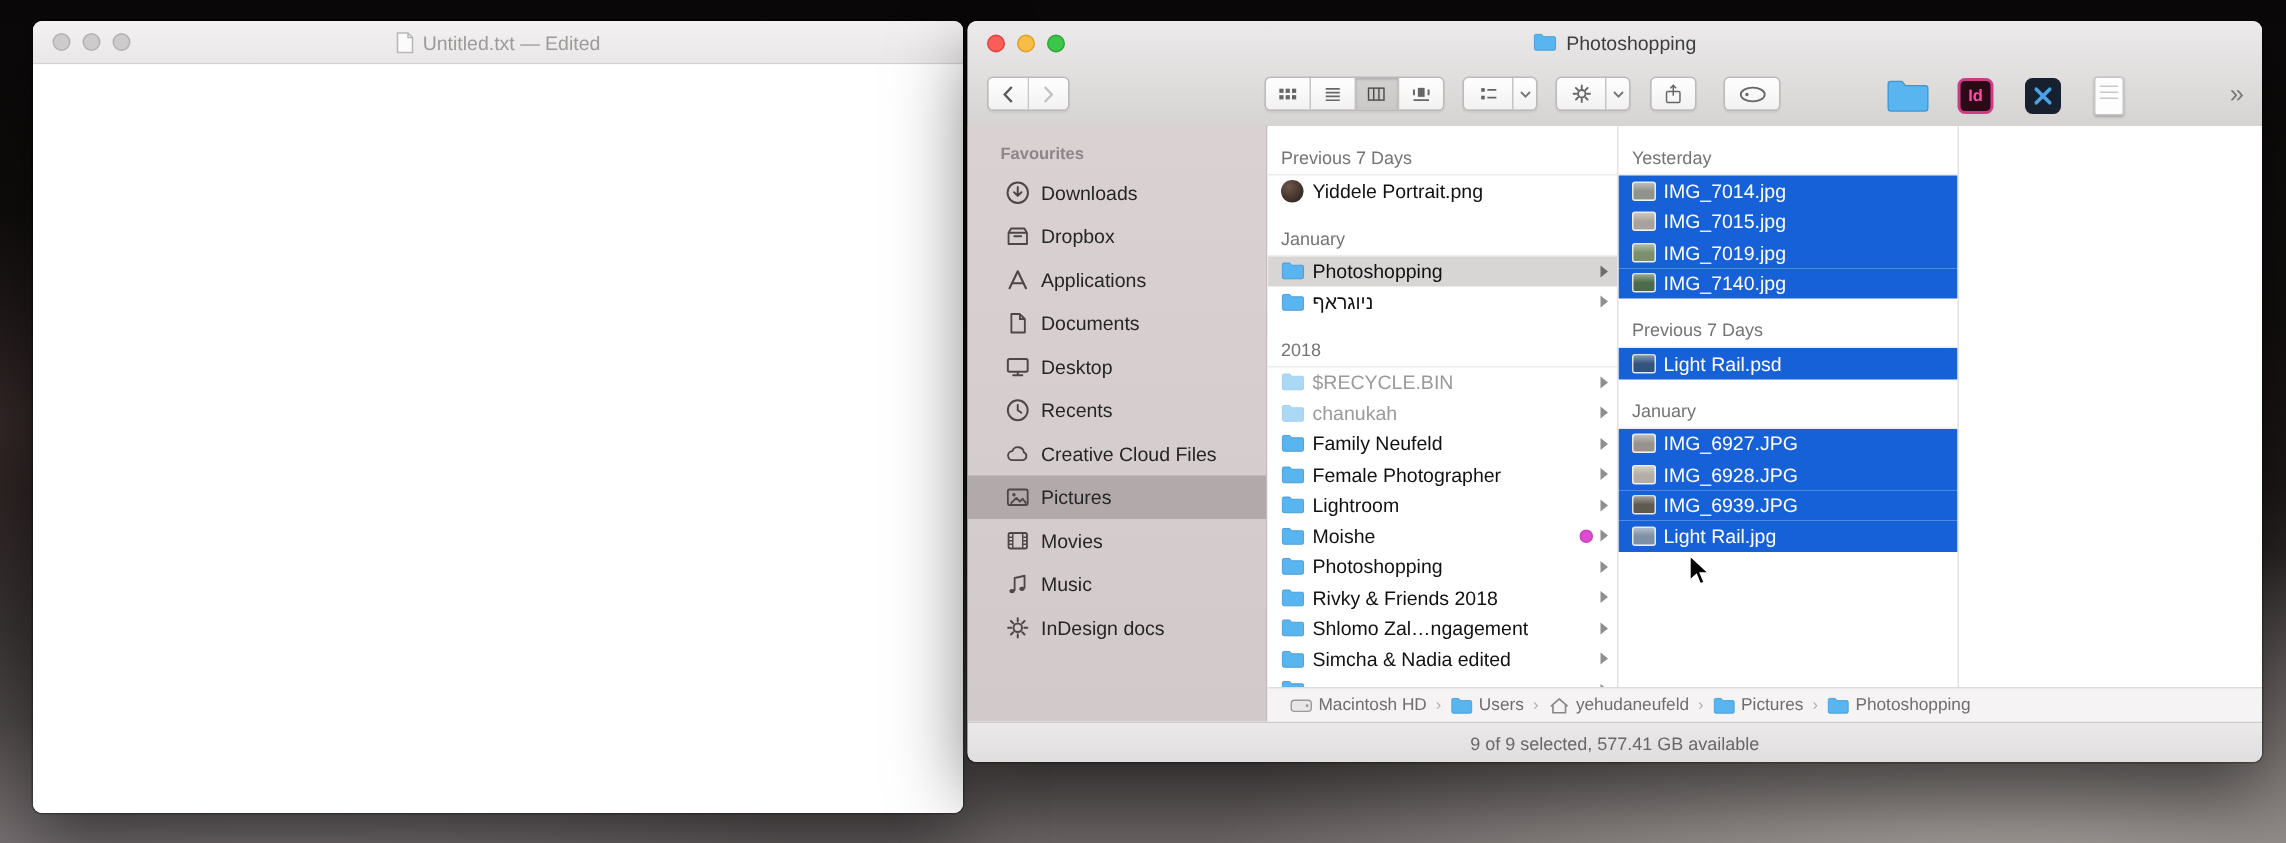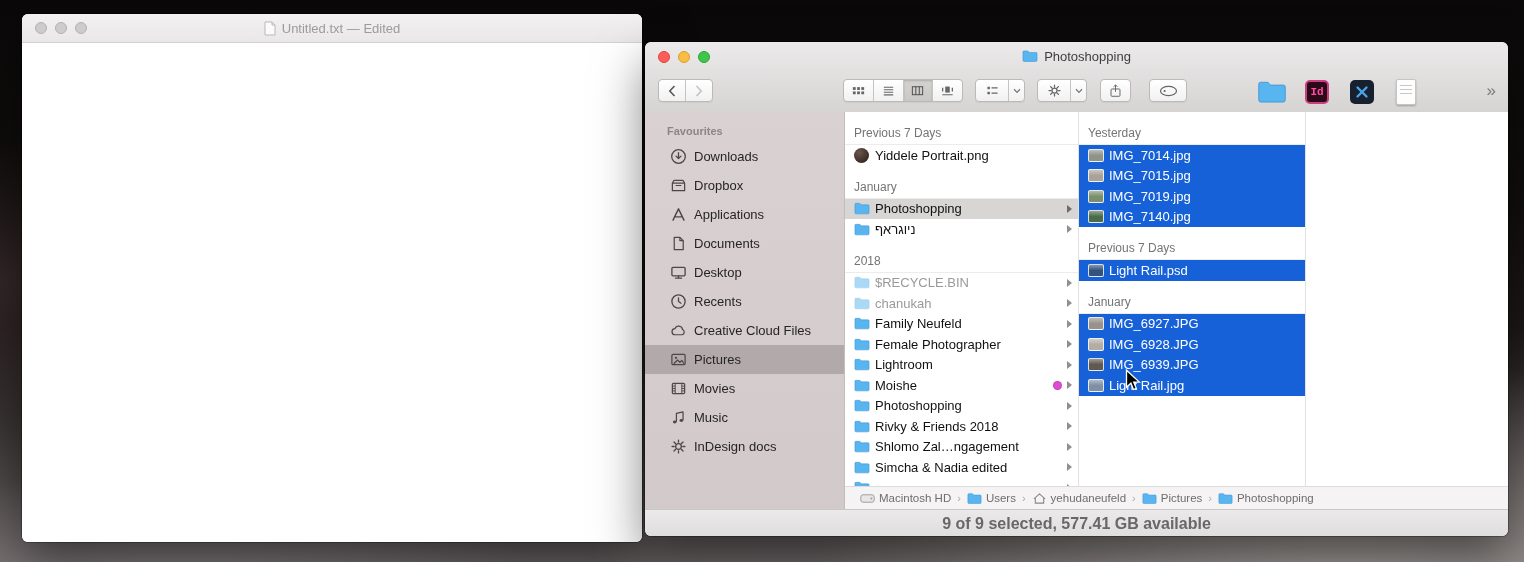--- a/index.html
+++ b/index.html
@@ -17,21 +17,21 @@
   .te-title{position:absolute;left:0;right:0;top:0;height:28px;display:flex;align-items:center;justify-content:center;gap:6px;font-size:13px;color:#9d9a9a;}
   .doc-ico{width:12px;height:15px;display:inline-block;}
   .te-content{position:absolute;top:29px;left:0;right:0;bottom:0;background:#fff;border-radius:0 0 6px 6px;}
   .traffic{position:absolute;left:13px;top:8px;display:flex;gap:8px;}
   .tl{width:12px;height:12px;border-radius:50%;box-sizing:border-box;}
   .tl.grey{background:#cdcbcb;border:1px solid #b3b1b1;}
   .tl.red{background:#fc5d58;border:1px solid #e2443e;}
   .tl.yellow{background:#f7bd45;border:1px solid #dfa023;}
   .tl.green{background:#3ec54b;border:1px solid #2ca733;}
   
-  .finder{left:645px;top:14px;width:863px;height:494px;background:#fff;overflow:hidden;margin-top:28px;}
+  .finder{left:645px;top:14px;width:863px;height:494px;background:#fff;overflow:hidden;}
   .fi-chrome{position:absolute;top:0;left:0;right:0;height:70px;background:linear-gradient(#eceaea,#d6d3d3);border-bottom:1px solid #b7b4b4;border-radius:6px 6px 0 0;}
   .fi-title{position:absolute;top:7px;left:0;right:0;display:flex;justify-content:center;align-items:center;gap:6px;font-size:13px;color:#3e3e3e;}
   .mini-folder{width:16px;height:13px;display:inline-block;}
   .tbtn{position:absolute;top:37px;height:23px;box-sizing:border-box;background:linear-gradient(#ffffff,#f2f1f1);border:1px solid #bcb9b9;border-radius:4px;display:flex;align-items:stretch;color:#666;box-shadow:0 1px 1px rgba(0,0,0,.05);}
   .seg-item{width:29px;display:flex;align-items:center;justify-content:center;border-left:1px solid #c6c3c3;}
   .seg-item:first-child{border-left:none;border-radius:3px 0 0 3px;}
   .seg-item:last-child{border-radius:0 3px 3px 0;}
   .seg-item.sel{background:linear-gradient(#d4d1d1,#cbc8c8);box-shadow:inset 0 1px 2px rgba(0,0,0,.18);color:#4a4a4a;}
   .seg-item.single{border-radius:3px;}
   .chev{width:15px;display:flex;align-items:center;justify-content:center;border-left:1px solid #c6c3c3;}
@@ -73,21 +73,21 @@
   .frow.dimmed .ficon{opacity:.5;}
   .thumb{width:16px;height:13px;border-radius:2px;border:1px solid rgba(0,0,0,.25);box-sizing:border-box;}
   .sel-blue .thumb{border-color:rgba(255,255,255,.8);}
   .thumb-circle{width:15px;height:15px;border-radius:50%;background:radial-gradient(circle at 35% 30%, #6e564a, #3a2d26 70%);display:inline-block;}
   
   .pathbar{position:absolute;top:444px;left:200px;right:0;height:23px;background:#f5f3f3;border-top:1px solid #dddbdb;display:flex;align-items:center;padding-left:15px;box-sizing:border-box;gap:5px;overflow:hidden;}
   .pb-item{display:flex;align-items:center;gap:4px;font-size:11.5px;color:#6f6d6d;white-space:nowrap;}
   .pb-icon{width:15px;height:13px;display:flex;align-items:center;justify-content:center;}
   .pb-icon svg{width:15px;height:13px;}
   .pb-sep{color:#aeacac;font-size:11px;padding:0 1px;}
-  .statusbar{position:absolute;top:467px;left:0;right:0;height:27px;background:linear-gradient(#ebe9e9,#dfdddd);border-top:1px solid #c9c7c7;border-radius:0 0 6px 6px;display:flex;align-items:center;justify-content:center;font-size:16px;color:#696767;font-weight:bold;}
+  .statusbar{position:absolute;top:467px;left:0;right:0;height:27px;background:linear-gradient(#ebe9e9,#dfdddd);border-top:1px solid #c9c7c7;border-radius:0 0 6px 6px;display:flex;align-items:center;justify-content:center;font-size:12px;color:#696767;}
   
   .cursor{position:absolute;left:1125px;top:369px;z-index:60;pointer-events:none;}
 </style>
 </head>
 <body>
 
 <div class="desktop">
 
   <div class="window textedit">
     <div class="te-titlebar">
@@ -214,21 +214,21 @@
               <circle cx="5.6" cy="6" r="1.1" fill="currentColor"></circle>
             </svg>
         </span>
       </div>
 
       <div class="appico" style="left:610px;">
         <svg width="30" height="24" viewBox="0 0 17 13">
             <path d="M1 3V2a1 1 0 0 1 1-1h4.2l1.4 1.6H15a1 1 0 0 1 1 1V11a1.2 1.2 0 0 1-1.2 1.2H2.2A1.2 1.2 0 0 1 1 11z" fill="#58b5ef" stroke="#3f96d6" stroke-width=".5"></path>
           </svg>
       </div>
-      <div class="appico" style="left:655px;font-family:Liberation Mono, monospace;">
+      <div class="appico" style="left:655px;">
         <span class="id-badge">Id</span>
       </div>
       <div class="appico" style="left:700px;">
         <span class="darkx-badge">
           <svg width="14" height="14" viewBox="0 0 14 14">
               <path d="M2.5 2.5 11.5 11.5M11.5 2.5 2.5 11.5" stroke="#4aa3e8" stroke-width="2.4" stroke-linecap="round"></path>
             </svg>
         </span>
       </div>
       <div class="appico" style="left:744px;">

